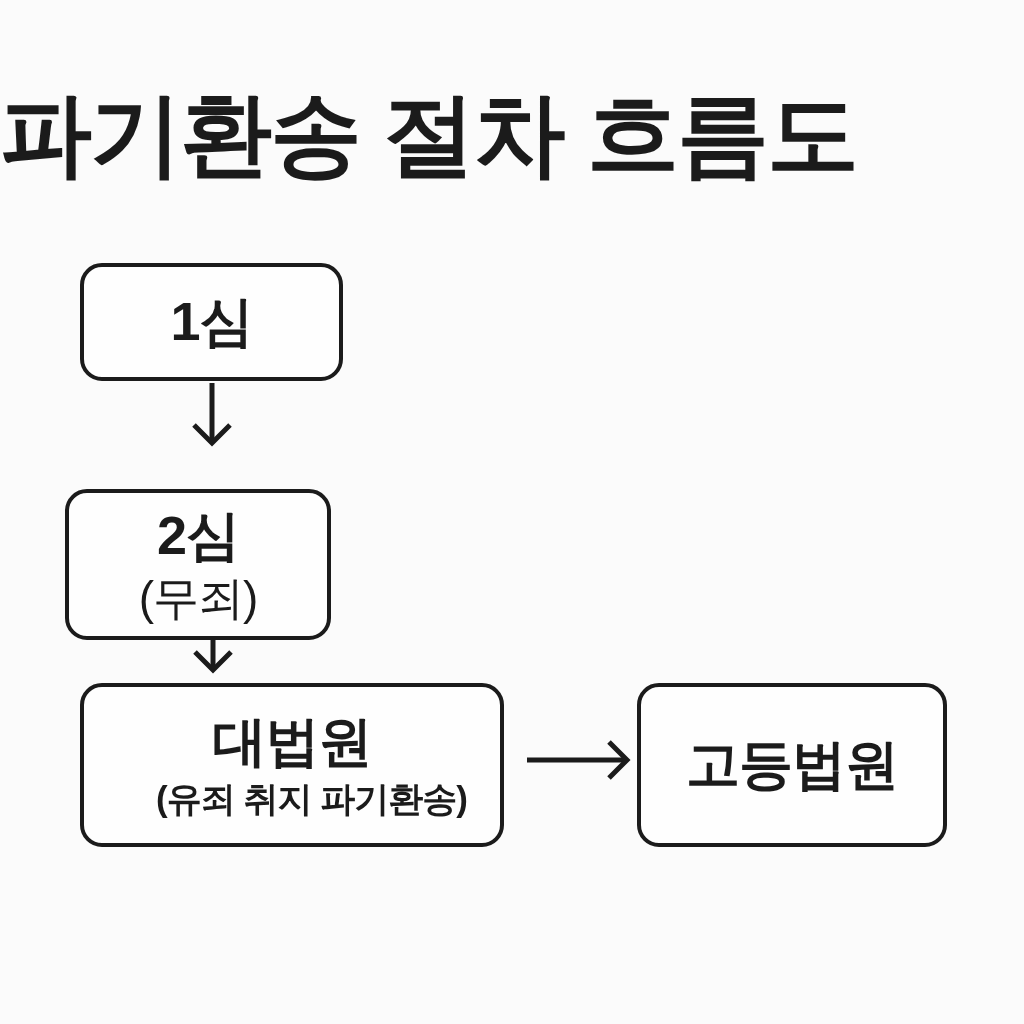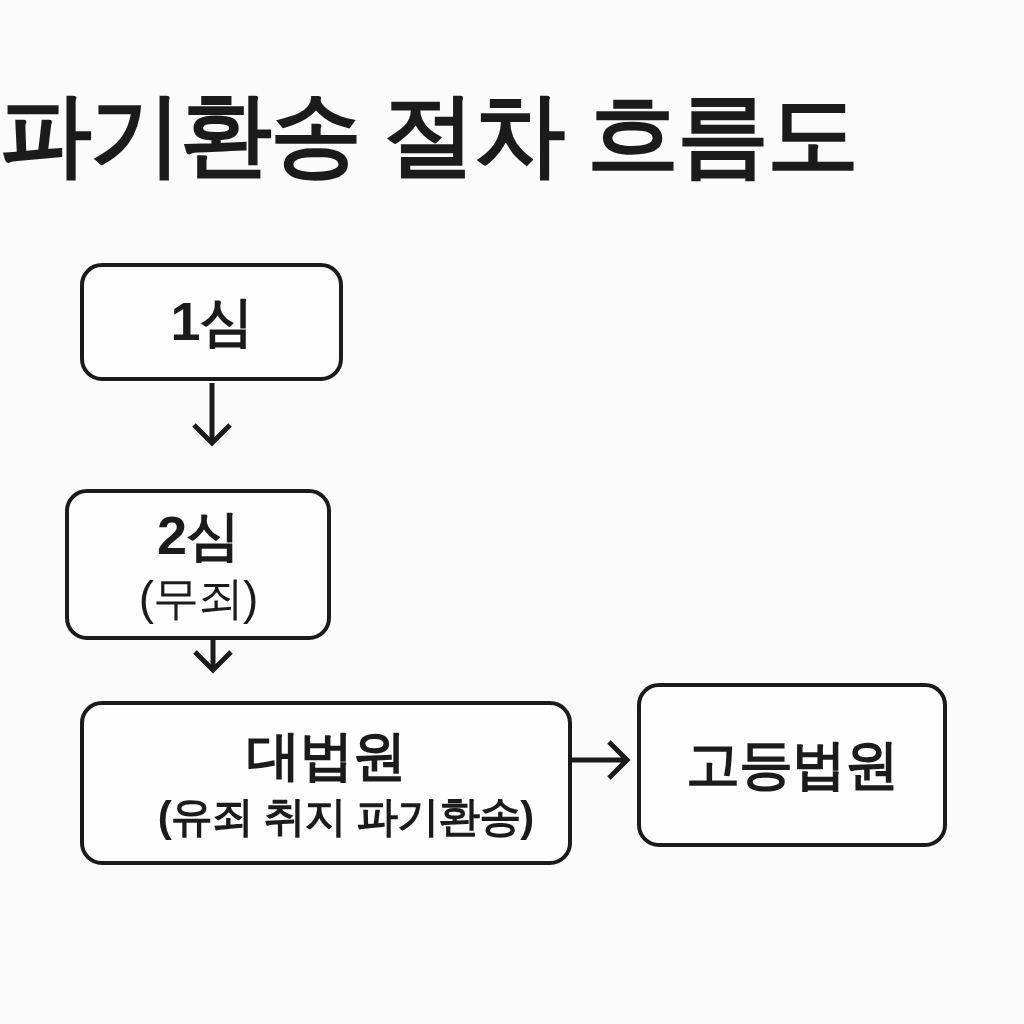--- a/index.html
+++ b/index.html
@@ -41,23 +41,23 @@
     flex-direction: column;
     align-items: center;
     justify-content: center;
     text-align: center;
     line-height: 1.18;
   }
   .node .label    { font-size: 54px; font-weight: 700; letter-spacing: -1px; }
   .node .sublabel { font-size: 46px; font-weight: 500; letter-spacing: -1px; margin-top: 4px; }
   .node1 { left: 80px;  top: 263px; width: 263px; height: 118px; }
   .node2 { left: 65px;  top: 457px; width: 266px; height: 151px; margin-top: 32px; }
-  .node3 { left: 80px;  top: 701px; width: 492px; height: 164px; }
+  .node3 { left: 80px;  top: 683px; width: 424px; height: 164px; }
   .node4 { left: 637px; top: 683px; width: 310px; height: 164px; }
-  .node3 .sublabel, .node4 .sublabel { font-size: 42px; font-weight: 600; margin-left: 39px; }
+  .node3 .sublabel, .node4 .sublabel { font-size: 35px; font-weight: 600; margin-left: 39px; }
   .edges {
     position: absolute;
     left: 0; top: 0;
     width: 1024px; height: 1024px;
     pointer-events: none;
   }
   .edges path, .edges line, .edges polyline {
     stroke: var(--ink);
     stroke-width: 5;
     fill: none;

